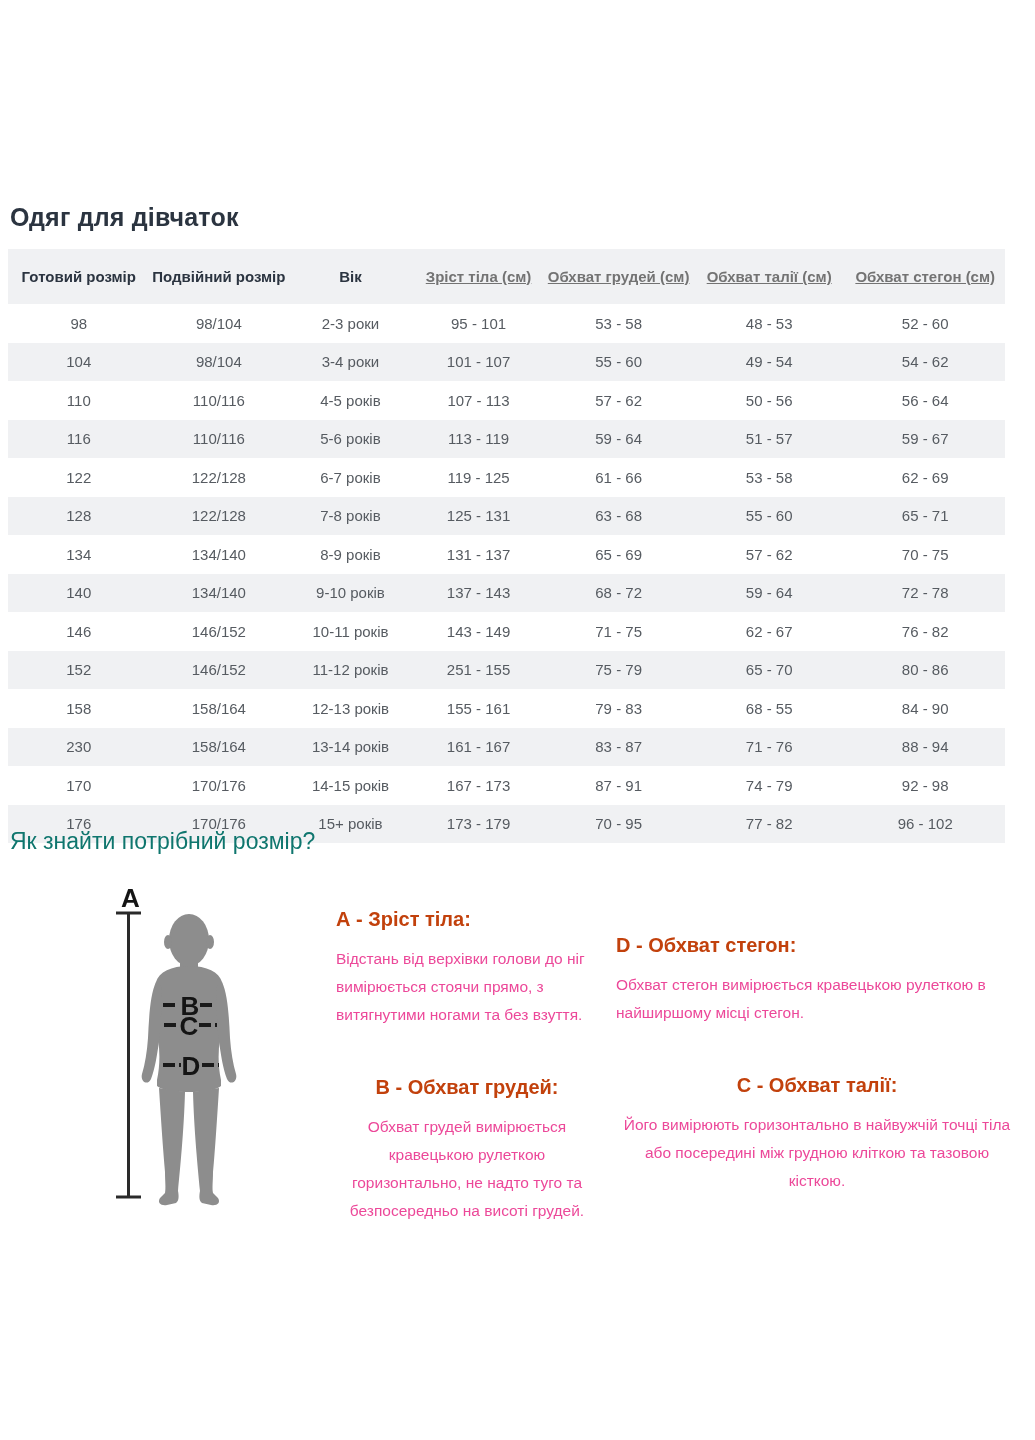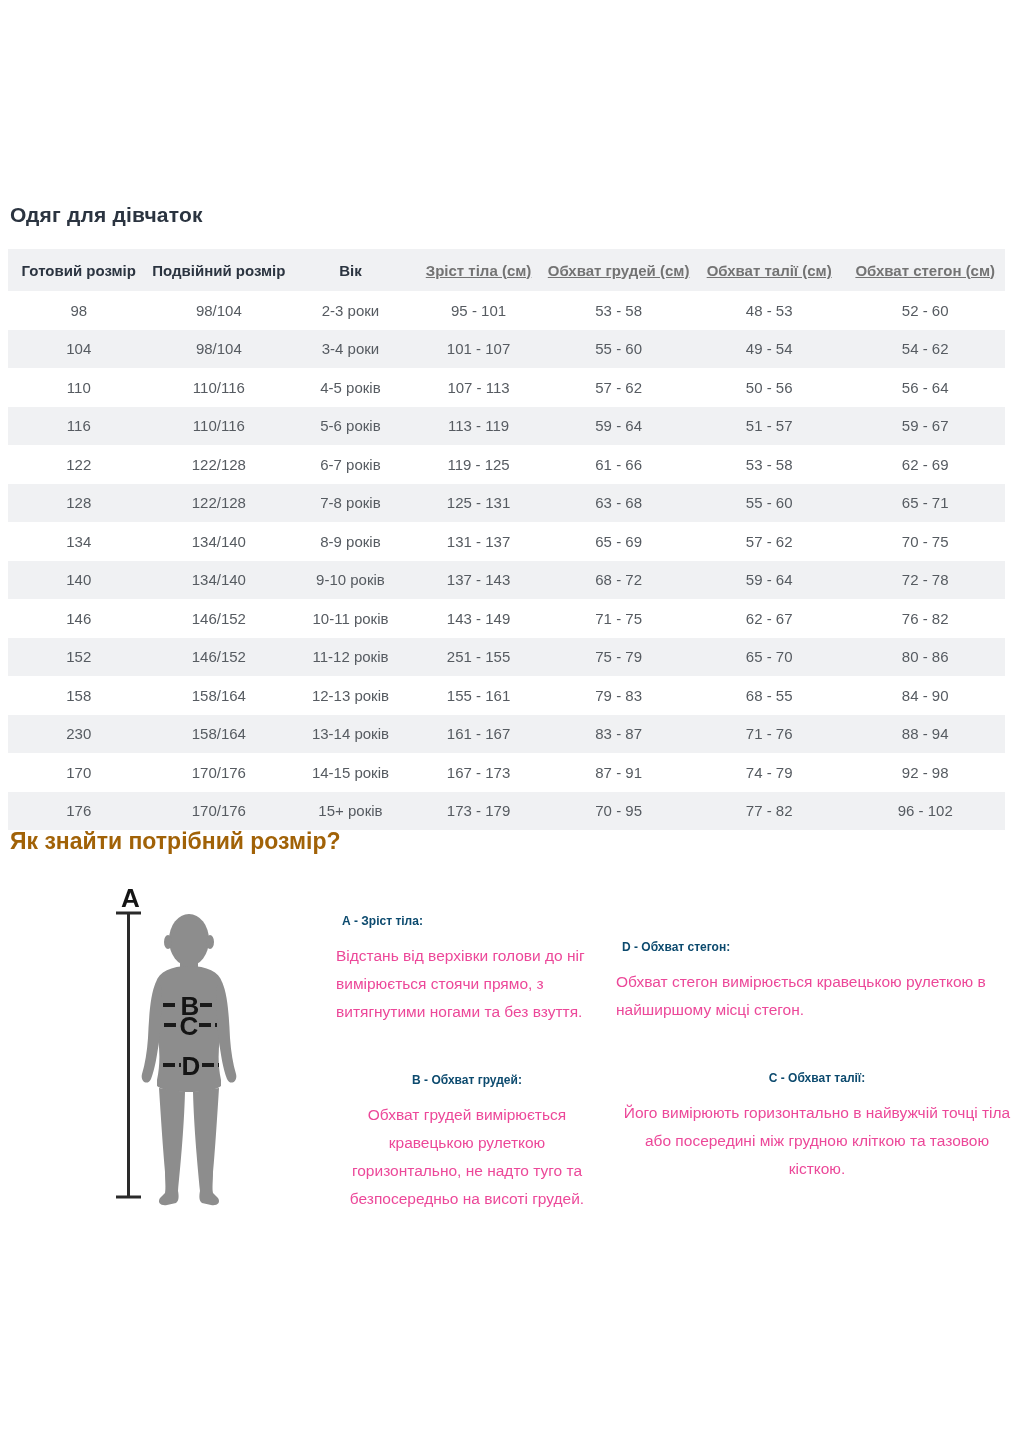--- a/index.html
+++ b/index.html
@@ -6,58 +6,58 @@
   html, body { margin: 0; padding: 0; }
   body {
     width: 1035px; height: 1440px;
     background: #ffffff;
     font-family: "Liberation Sans", sans-serif;
     position: relative;
     overflow: hidden;
   }
   .page-title {
     position: absolute; left: 10px; top: 203px;
-    margin: 0; font-size: 21px; font-weight: bold;
+    margin: 0; font-size: 25px; font-weight: bold;
     color: #2b3440; letter-spacing: 0.2px;
   }
   .size-table {
     position: absolute; left: 8px; top: 249px;
     width: 997px; border-collapse: collapse; table-layout: fixed;
   }
   .size-table col.c1 { width: 14.2%; }
   .size-table col.c2 { width: 13.9%; }
   .size-table col.c3 { width: 12.5%; }
   .size-table col.c4 { width: 13.2%; }
   .size-table col.c5 { width: 14.9%; }
   .size-table col.c6 { width: 15.3%; }
   .size-table col.c7 { width: 16.0%; }
   .size-table th {
-    height: 42px; background: #f0f1f3;
+    height: 55px; background: #f0f1f3;
     font-size: 15px; font-weight: bold; color: #2b3440;
     text-align: center; padding: 0; white-space: nowrap;
   }
   .size-table th a {
     color: #737373; text-decoration: underline; font-weight: bold;
   }
   .size-table td {
     height: 38.5px; font-size: 15px; color: #565b61;
     text-align: center; padding: 0; white-space: nowrap;
   }
   .size-table tbody tr:nth-child(even) { background: #f0f1f3; }
   .guide-title {
     position: absolute; left: 10px; top: 828px;
-    margin: 0; font-size: 23px; font-weight: bold; color: #a16207;
+    margin: 0; font-size: 23px; font-weight: normal; color: #0f766e;
   }
   .guide { position: absolute; left: 0; top: 878px; width: 1035px; height: 362px; }
   .figure-wrap { position: absolute; left: 103px; top: 0; width: 240px; height: 332px; }
   .guide-col { position: absolute; }
   .guide-col-1 { left: 336px; top: 30px; width: 262px; }
   .guide-col-2 { left: 616px; top: 56px; width: 402px; }
   .guide-block h3 {
-    margin: 6px; font-size: 12px; font-weight: bold; color: #0c4a6e;
+    margin: 0; font-size: 20px; font-weight: bold; color: #c2410c;
   }
   .guide-block p {
     margin: 14px 0 0 0; font-size: 15.5px; line-height: 28px; color: #ec4899;
   }
   .guide-block + .guide-block { margin-top: 47px; text-align: center; }
 </style>
 </head>
 <body>
 
 <h1 class="page-title">Одяг для дівчаток</h1>

